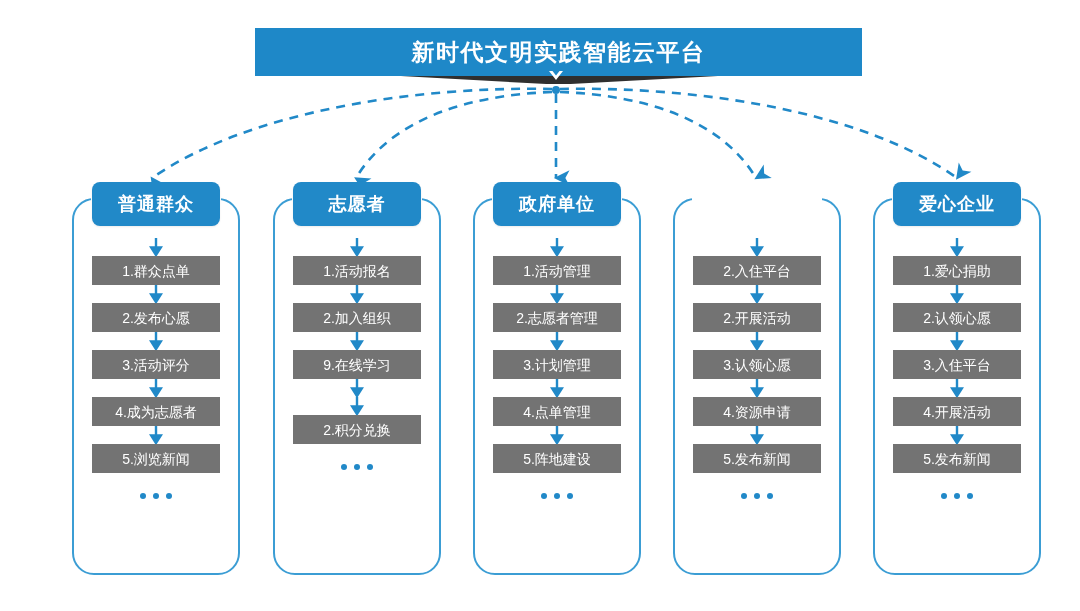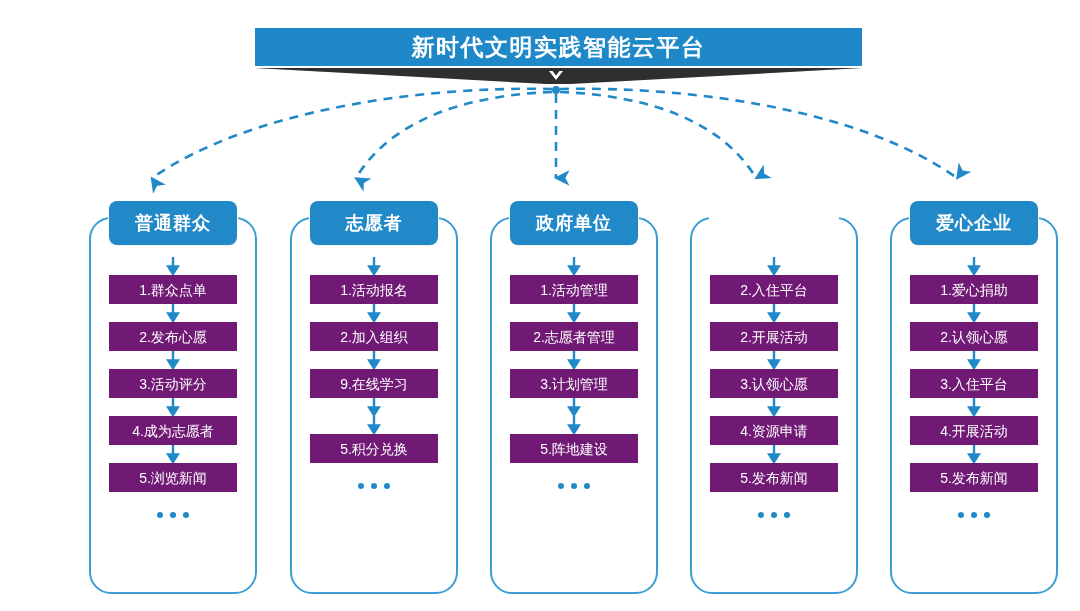--- a/index.html
+++ b/index.html
@@ -22,21 +22,21 @@
     height: 611px;
     background: #ffffff;
   }
 
   
   #title-banner {
     position: absolute;
     left: 255px;
     top: 28px;
     width: 607px;
-    height: 38px;
+    height: 48px;
     background: #1e88c8;
     display: flex;
     align-items: center;
     justify-content: center;
     z-index: 5;
     text-align: right;
   }
   #title-text {
     color: #ffffff;
     font-size: 23px;
@@ -91,27 +91,26 @@
   #columns {
     position: absolute;
     left: 0;
     top: 0;
     width: 1080px;
     height: 611px;
     z-index: 3;
   }
   .column {
     position: absolute;
-    top: 217px;
+    top: 198px;
     width: 168px;
     height: 377px;
     border: 2px solid #3b9dd4;
     border-radius: 22px;
     background: transparent;
-    margin-left: 17px;
   }
   .col-0 { left: 72px; }
   .col-1 { left: 273px; }
   .col-2 { left: 473px; }
   .col-3 { left: 673px; }
   .col-4 { left: 873px; }
 
   
   .col-notch {
     position: absolute;
@@ -159,21 +158,21 @@
   .step-arrow {
     width: 14px;
     height: 18px;
     display: block;
     flex: none;
   }
 
   .step-box {
     width: 128px;
     height: 29px;
-    background: #701a75;
+    background: #737373;
     display: flex;
     align-items: center;
     justify-content: center;
     flex: none;
   }
   .step-label {
     color: #ffffff;
     font-size: 14px;
     line-height: 1;
     white-space: nowrap;
@@ -302,21 +301,21 @@
         <div class="step-box">
             <span class="step-label">9.在线学习</span>
           </div>
         <svg class="step-arrow" viewBox="0 0 14 18">
             <path d="M7 0 L7 11 M7 17 L2.2 9.5 L11.8 9.5 Z" stroke="#2189c8" stroke-width="2.4" fill="#2189c8"></path>
           </svg>
         <svg class="step-arrow" viewBox="0 0 14 18">
             <path d="M7 0 L7 11 M7 17 L2.2 9.5 L11.8 9.5 Z" stroke="#2189c8" stroke-width="2.4" fill="#2189c8"></path>
           </svg>
         <div class="step-box">
-            <span class="step-label">5.积分兑换</span>
+            <span class="step-label">2.积分兑换</span>
           </div>
         <div class="col-ellipsis">
             <span></span>
             <span></span>
             <span></span>
           </div>
       </div>
     </div>
 
     <div class="column col-2">
@@ -339,20 +338,23 @@
           </div>
         <svg class="step-arrow" viewBox="0 0 14 18">
             <path d="M7 0 L7 11 M7 17 L2.2 9.5 L11.8 9.5 Z" stroke="#2189c8" stroke-width="2.4" fill="#2189c8"></path>
           </svg>
         <div class="step-box">
             <span class="step-label">3.计划管理</span>
           </div>
         <svg class="step-arrow" viewBox="0 0 14 18">
             <path d="M7 0 L7 11 M7 17 L2.2 9.5 L11.8 9.5 Z" stroke="#2189c8" stroke-width="2.4" fill="#2189c8"></path>
           </svg>
+        <div class="step-box">
+            <span class="step-label">4.点单管理</span>
+          </div>
         <svg class="step-arrow" viewBox="0 0 14 18">
             <path d="M7 0 L7 11 M7 17 L2.2 9.5 L11.8 9.5 Z" stroke="#2189c8" stroke-width="2.4" fill="#2189c8"></path>
           </svg>
         <div class="step-box">
             <span class="step-label">5.阵地建设</span>
           </div>
         <div class="col-ellipsis">
             <span></span>
             <span></span>
             <span></span>

